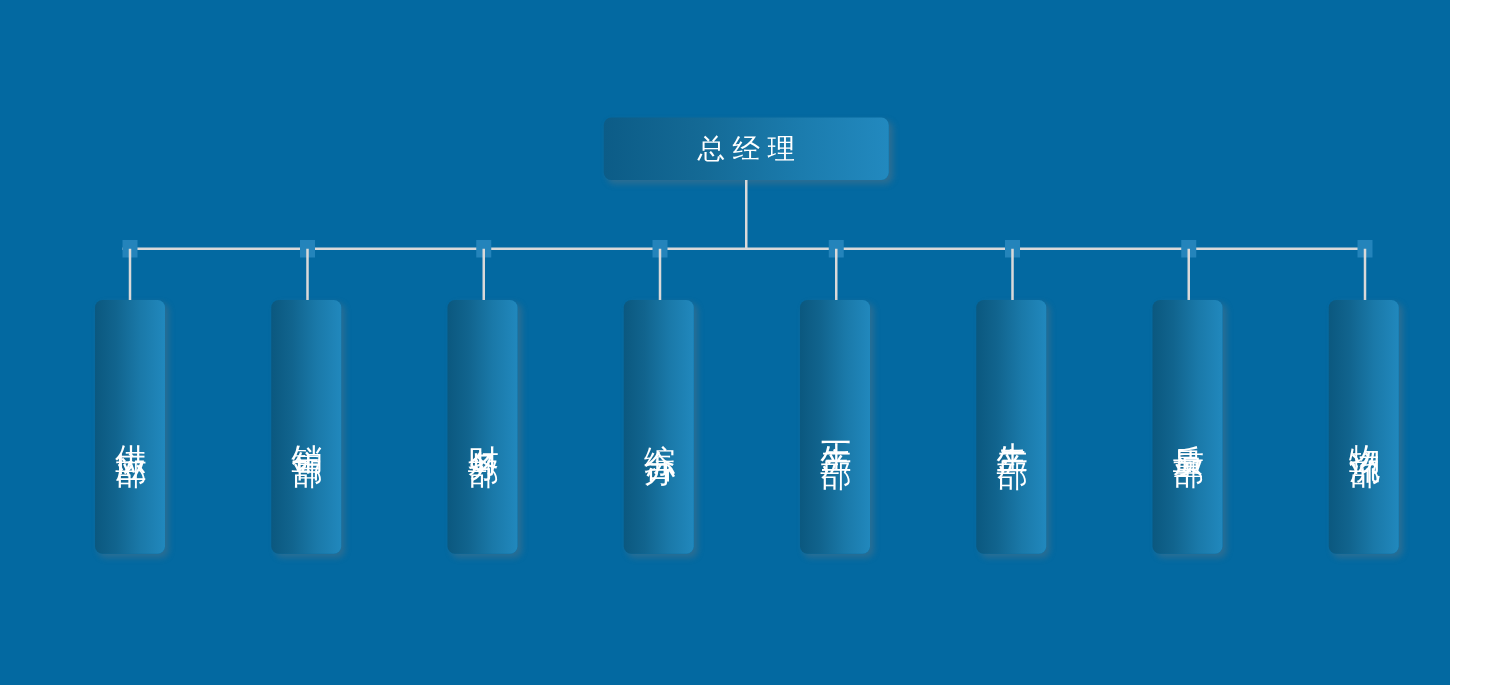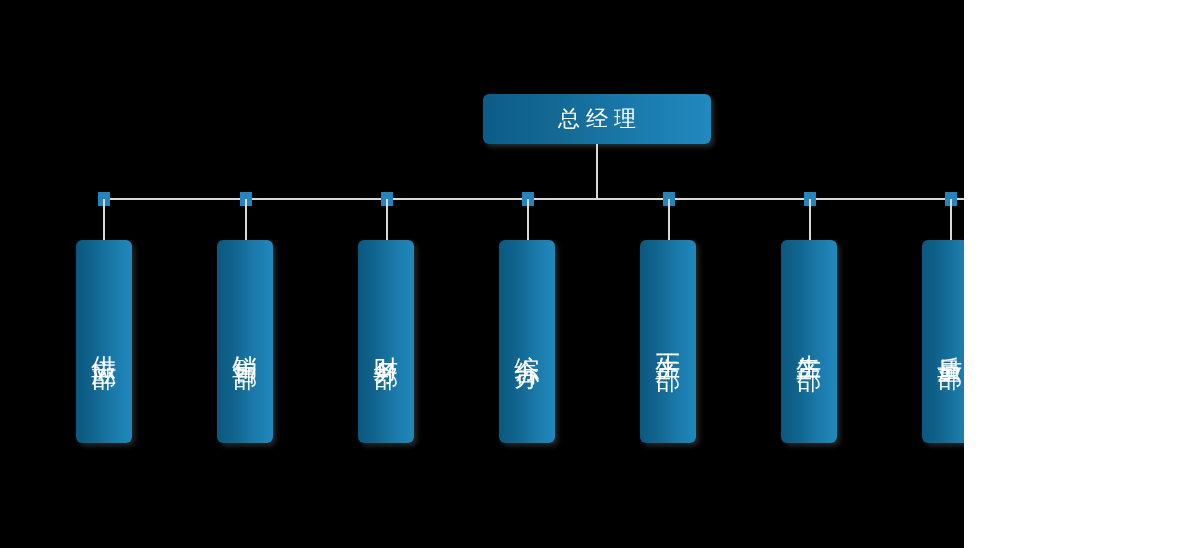--- a/index.html
+++ b/index.html
@@ -6,23 +6,23 @@
   html, body {
     margin: 0;
     padding: 0;
     background: #ffffff;
   }
   body {
     font-family: "Liberation Sans", "DejaVu Sans", sans-serif;
   }
   #org-chart {
     position: relative;
-    width: 964px;
+    width: 1160px;
     height: 548px;
-    background: #000000;
+    background: #0369a1;
     overflow: hidden;
   }
 
   
   .root-node {
     position: absolute;
     left: 483px;
     top: 94px;
     width: 228px;
     height: 50px;

